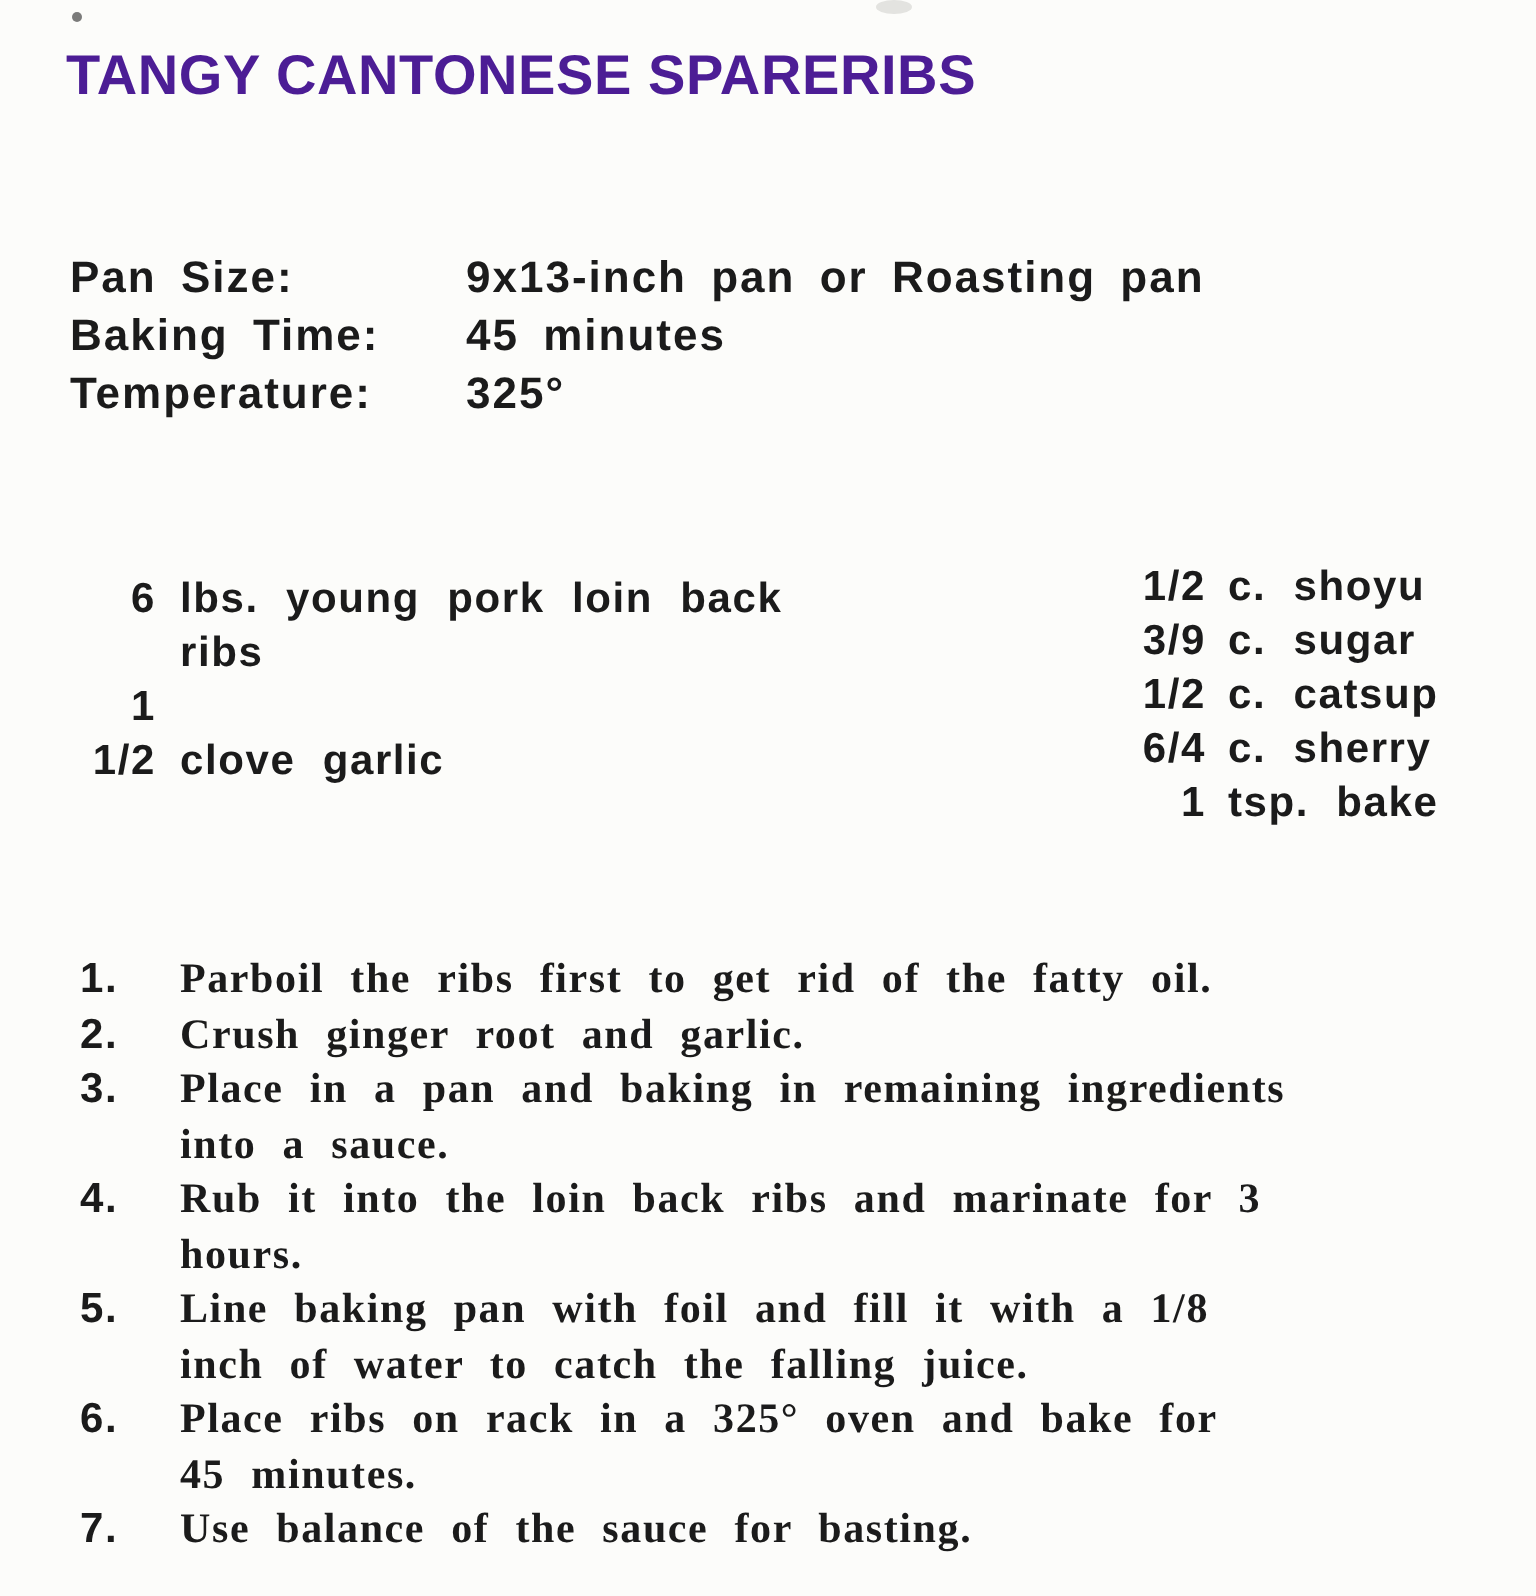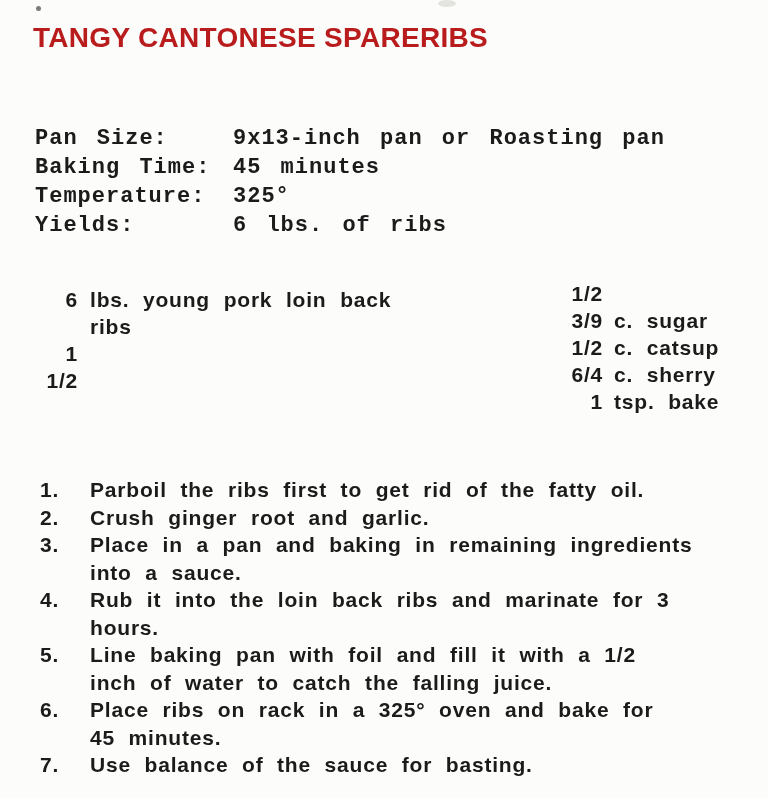--- a/index.html
+++ b/index.html
@@ -26,34 +26,34 @@
     background: #e3e3e0;
   }
 
   .page-title {
     position: absolute;
     left: 33px; top: 22px;
     margin: 0;
     font-size: 28px;
     font-weight: 800;
     letter-spacing: 0.3px;
-    color: #b91c1c;
+    color: #4c1d95;
     white-space: nowrap;
   }
 
   
   .meta {
     position: absolute;
     left: 35px; top: 124px;
     font-size: 22px;
     line-height: 29px;
     letter-spacing: 1px;
     word-spacing: 5px;
   }
-  .meta-row { display: flex; font-family: Liberation Mono, monospace; }
+  .meta-row { display: flex; }
   .meta-label { width: 198px; flex: 0 0 198px; }
   .meta-value { white-space: nowrap; }
 
   
   .ing-col {
     position: absolute;
     font-size: 21px;
     line-height: 27px;
     letter-spacing: 0.8px;
     word-spacing: 7px;
@@ -74,21 +74,21 @@
     margin: 0; padding: 0;
     list-style: none;
     font-size: 21px;
     line-height: 27.5px;
     letter-spacing: 0.8px;
     word-spacing: 7px;
     width: 715px;
   }
   .inst-item { display: flex; align-items: flex-start; }
   .inst-num { width: 50px; flex: 0 0 50px; }
-  .inst-text { white-space: pre-line; width: 660px; }
+  .inst-text { white-space: pre-line; width: 660px; font-family: Liberation Serif, serif; }
 </style>
 </head>
 <body>
 
 <main>
 
   <span class="speck-dark"></span>
   <span class="speck-light"></span>
 
   <h1 class="page-title">TANGY CANTONESE SPARERIBS</h1>
@@ -99,43 +99,41 @@
       <span class="meta-value">9x13-inch pan or Roasting pan</span>
     </div>
     <div class="meta-row">
       <span class="meta-label">Baking Time:</span>
       <span class="meta-value">45 minutes</span>
     </div>
     <div class="meta-row">
       <span class="meta-label">Temperature:</span>
       <span class="meta-value">325°</span>
     </div>
-    <div class="meta-row">
-      <span class="meta-label">Yields:</span>
-      <span class="meta-value">6 lbs. of ribs</span>
-    </div>
   </section>
 
   <section class="ing-col ing-left">
     <div class="ing-row">
       <span class="ing-qty">6</span>
       <span class="ing-text">lbs. young pork loin back
 ribs</span>
     </div>
     <div class="ing-row">
       <span class="ing-qty">1</span>
     </div>
     <div class="ing-row">
       <span class="ing-qty">1/2</span>
+      <span class="ing-text">clove garlic</span>
     </div>
   </section>
 
   <section class="ing-col ing-right">
     <div class="ing-row">
       <span class="ing-qty">1/2</span>
+      <span class="ing-text">c. shoyu</span>
     </div>
     <div class="ing-row">
       <span class="ing-qty">3/9</span>
       <span class="ing-text">c. sugar</span>
     </div>
     <div class="ing-row">
       <span class="ing-qty">1/2</span>
       <span class="ing-text">c. catsup</span>
     </div>
     <div class="ing-row">
@@ -162,21 +160,21 @@
       <span class="inst-text">Place in a pan and baking in remaining ingredients
 into a sauce.</span>
     </li>
     <li class="inst-item">
       <span class="inst-num">4.</span>
       <span class="inst-text">Rub it into the loin back ribs and marinate for 3
 hours.</span>
     </li>
     <li class="inst-item">
       <span class="inst-num">5.</span>
-      <span class="inst-text">Line baking pan with foil and fill it with a 1/2
+      <span class="inst-text">Line baking pan with foil and fill it with a 1/8
 inch of water to catch the falling juice.</span>
     </li>
     <li class="inst-item">
       <span class="inst-num">6.</span>
       <span class="inst-text">Place ribs on rack in a 325° oven and bake for
 45 minutes.</span>
     </li>
     <li class="inst-item">
       <span class="inst-num">7.</span>
       <span class="inst-text">Use balance of the sauce for basting.</span>

